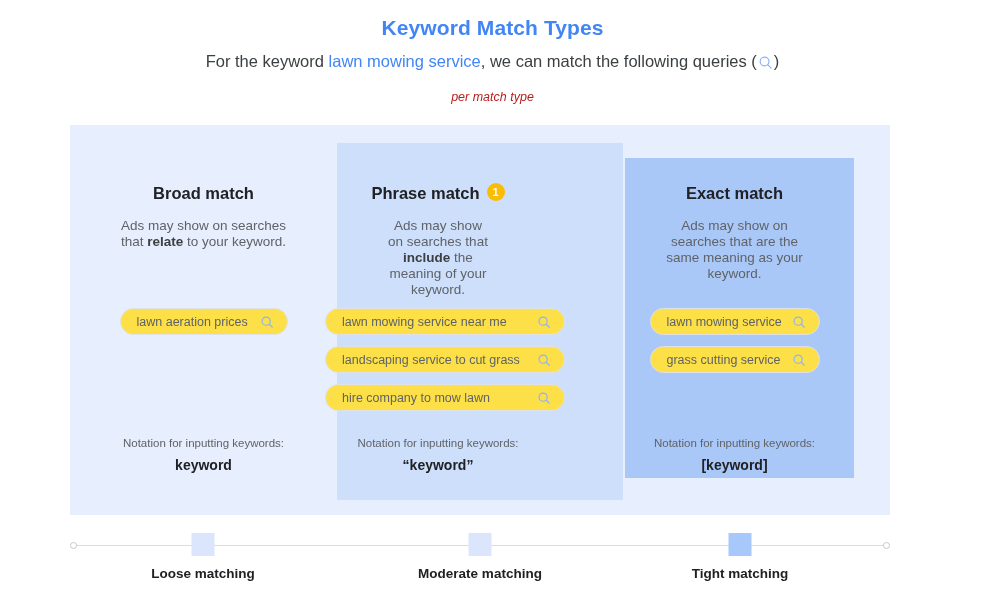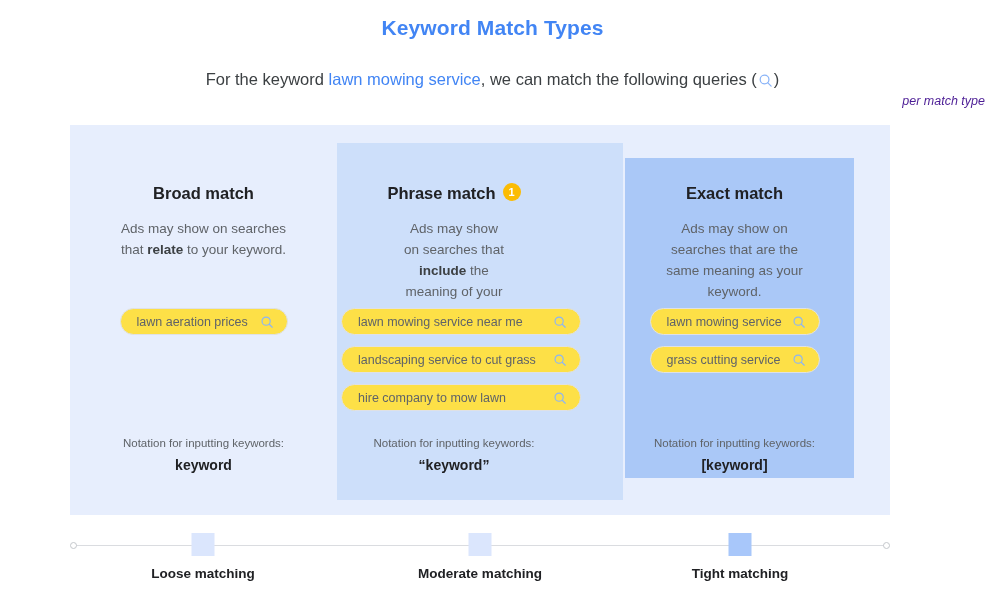--- a/index.html
+++ b/index.html
@@ -26,37 +26,37 @@
     font-weight: bold;
     color: #4285f4;
     letter-spacing: 0.1px;
     margin: 0;
     line-height: 28px;
     text-align: center;
   }
   .subtitle {
     font-size: 16.5px;
     color: #3c4043;
-    margin-top: 26px;
+    margin-top: 8px;
     line-height: 22px;
   }
   .subtitle .kw {
     color: #4285f4;
   }
   .inline-search-icon {
     display: inline-block;
     vertical-align: -3px;
     margin: 0 1px;
   }
   .per-match {
     font-size: 12.5px;
     font-style: italic;
-    color: #4c1d95;
+    color: #b91c1c;
+    margin-top: 14px;
     line-height: 16px;
-    text-align: right;
   }
 
   
   .outer-panel {
     position: absolute;
     left: 70px;
     top: 125px;
     width: 820px;
     height: 390px;
     background: #e7eefd;
@@ -78,21 +78,21 @@
     background: #aac8f7;
   }
 
   .column {
     position: absolute;
     top: 125px;
     height: 390px;
     box-sizing: border-box;
   }
   .col-broad  { left: 70px;  width: 267px; }
-  .col-phrase { left: 341px; width: 226px; }
+  .col-phrase { left: 325px; width: 226px; }
   .col-exact  { left: 623px; width: 223px; }
 
   .col-inner {
     position: relative;
     width: 100%;
     height: 100%;
     text-align: center;
   }
 
   .col-title {
@@ -105,21 +105,21 @@
     top: 57px;
     line-height: 22px;
   }
   .col-desc {
     font-size: 13.5px;
     color: #5f6368;
     position: absolute;
     left: 0;
     right: 0;
     top: 93px;
-    line-height: 21px;
+    line-height: 16px;
   }
   .col-desc b { color: #3c4043; }
   .col-broad .col-desc { padding: 0 38px; }
   .col-phrase .col-desc { padding: 0 62px; }
   .col-exact .col-desc { padding: 0 38px; }
 
   .badge {
     display: inline-block;
     width: 18px;
     height: 18px;

